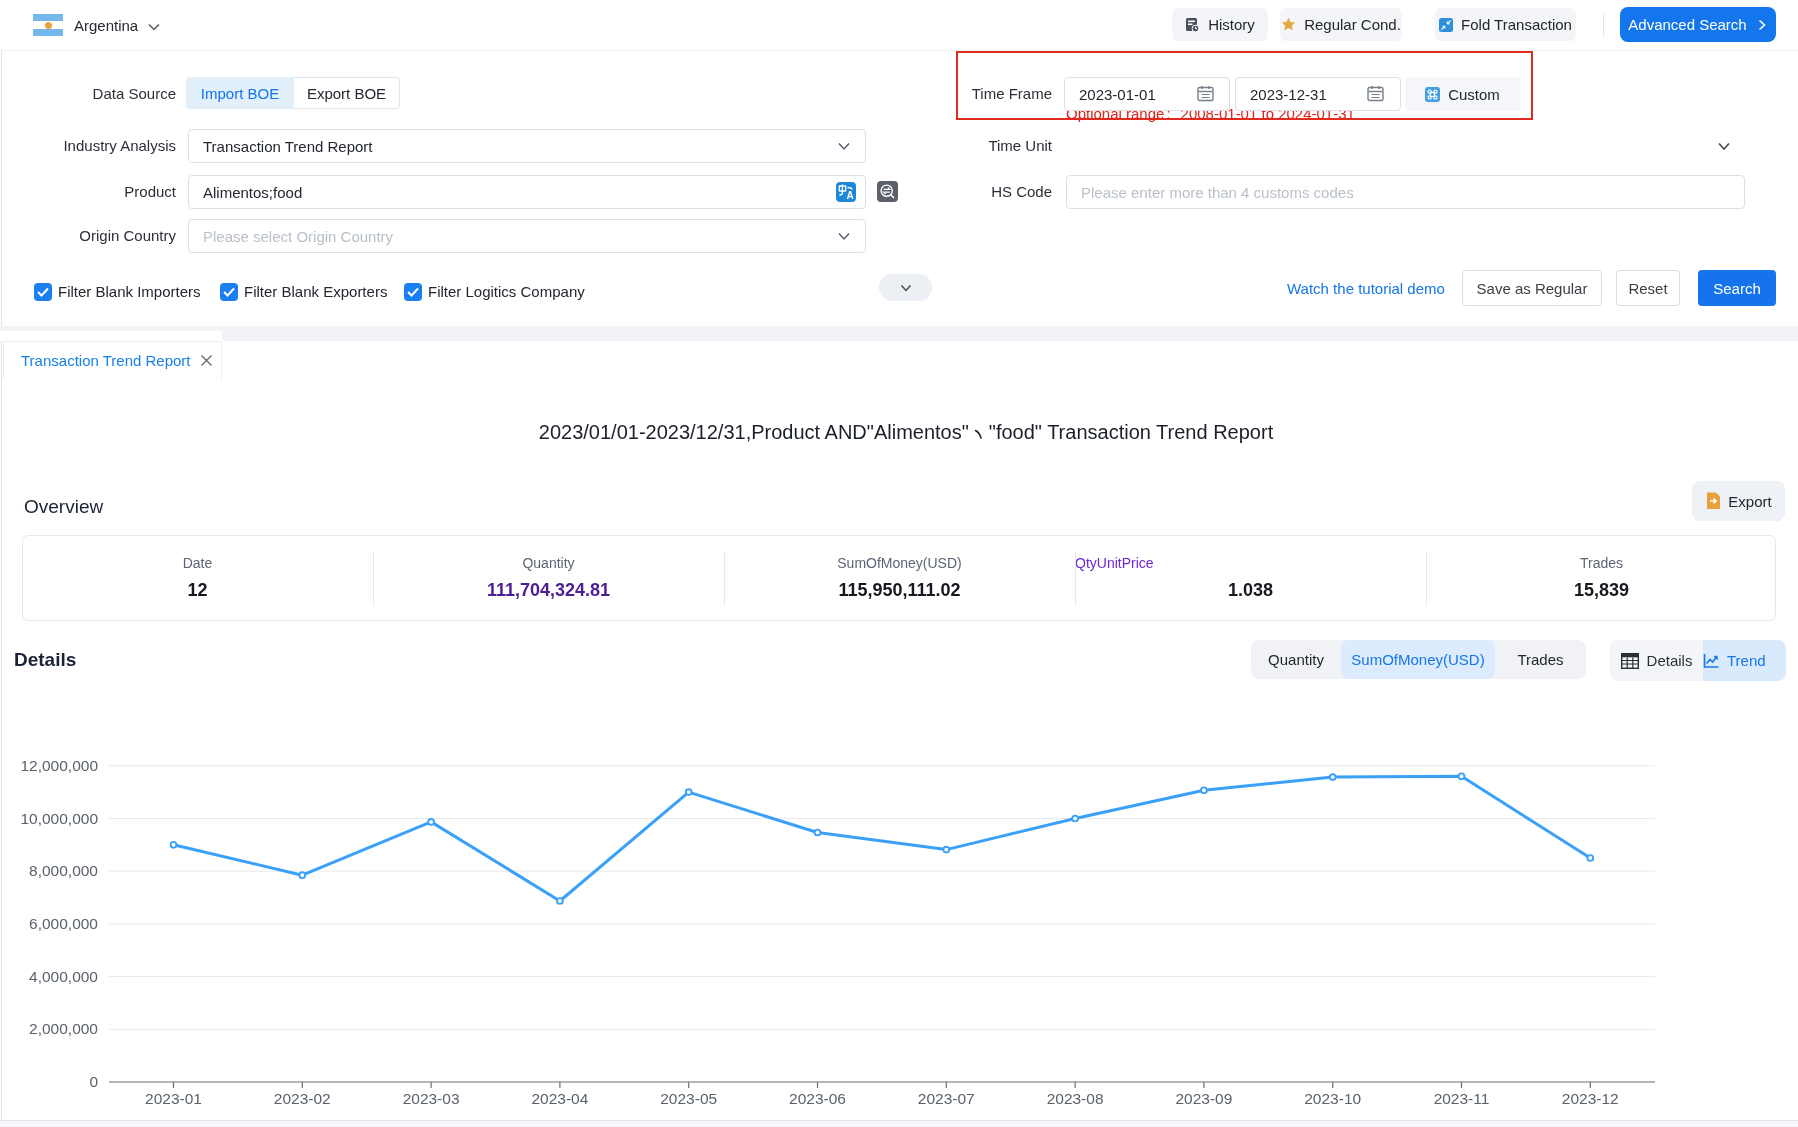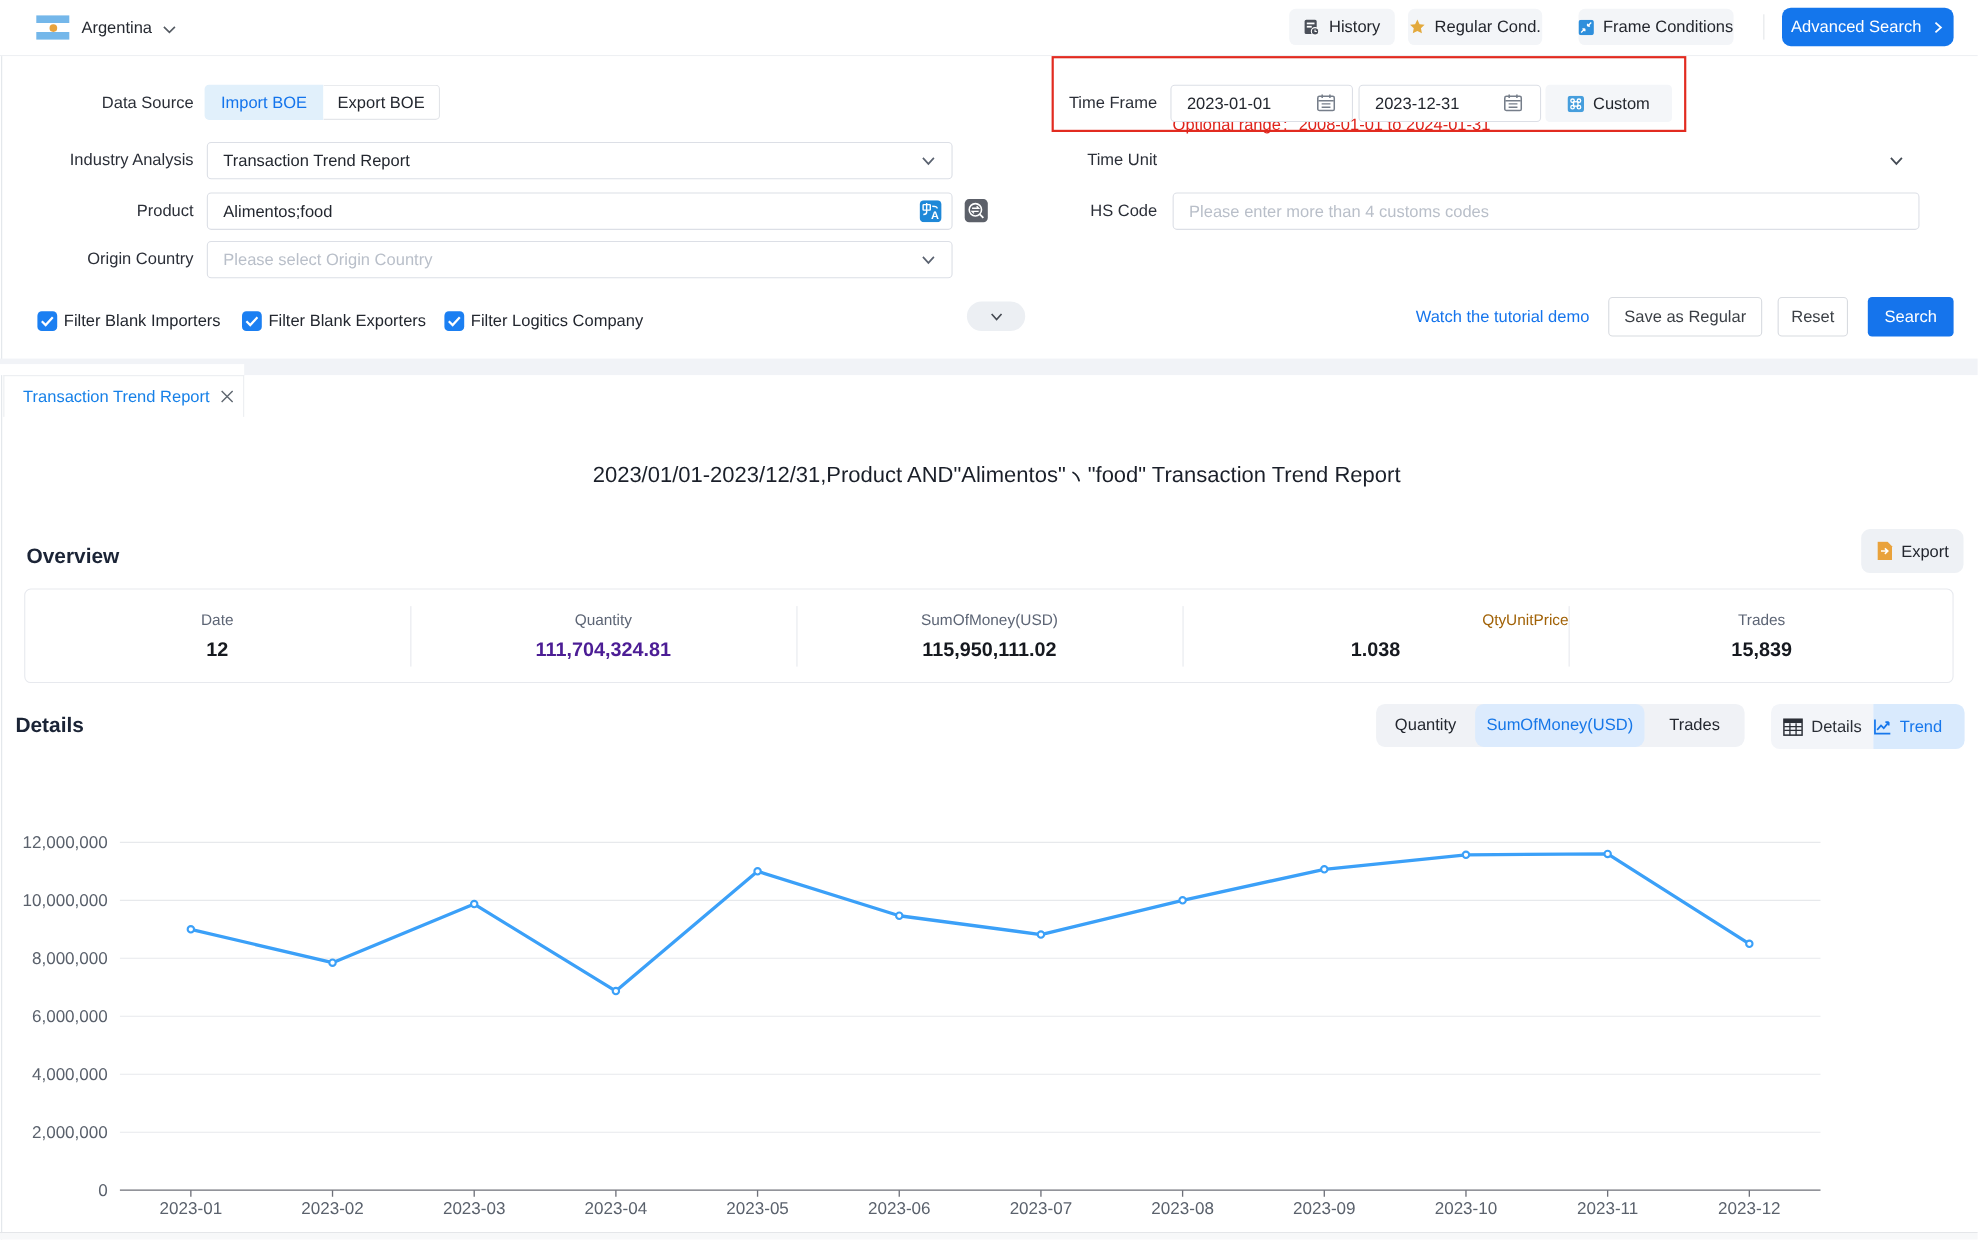--- a/index.html
+++ b/index.html
@@ -42,21 +42,21 @@
         <path d="M8.5 0.8 L10.8 5.6 L16 6.3 L12.2 9.9 L13.2 15.1 L8.5 12.6 L3.8 15.1 L4.8 9.9 L1 6.3 L6.2 5.6 Z" fill="#e3a93c"></path>
       </svg>
 <span>Regular Cond.</span>
     </div>
 <div class="gbtn" style="left:1435px;top:8px;width:141px;height:33px;">
 <svg width="14" height="14" viewBox="0 0 14 14">
         <rect x="0" y="0" width="14" height="14" rx="2.5" fill="#2e8fdc"></rect>
         <path d="M11.6 2.4 L8.2 5.8 M8.2 5.8 h2.3 M8.2 5.8 v-2.3" stroke="#fff" stroke-width="1.15" fill="none"></path>
         <path d="M2.4 11.6 L5.8 8.2 M5.8 8.2 h-2.3 M5.8 8.2 v2.3" stroke="#fff" stroke-width="1.15" fill="none"></path>
       </svg>
-<span>Frame Conditions</span>
+<span>Fold Transaction</span>
     </div>
 <div class="abs" style="left:1603px;top:13px;width:1px;height:23px;background:#e3e5e9;"></div>
 <div class="abs" style="left:1620px;top:7px;width:156px;height:35px;background:#1476ec;border-radius:8px;display:flex;align-items:center;justify-content:center;gap:9px;color:#fff;font-size:15px;">Advanced Search
 <svg width="12" height="12" viewBox="0 0 12 12">
         <path d="M3.5 1.5 L8.5 6 L3.5 10.5" fill="none" stroke="#fff" stroke-width="1.6"></path>
       </svg></div>
 
 <div class="lbl" style="left:0;top:77px;width:176px;">Data Source</div>
 <div class="lbl" style="left:0;top:129px;width:176px;">Industry Analysis</div>
 <div class="lbl" style="left:0;top:175px;width:176px;">Product</div>
@@ -160,37 +160,37 @@
 <span style="margin-left:17px;font-size:15px;color:#1680e8;">Transaction Trend Report</span>
 <svg style="margin-left:9px;" width="13" height="13" viewBox="0 0 13 13">
         <path d="M1.5 1.5 L11.5 11.5 M11.5 1.5 L1.5 11.5" stroke="#5f6770" stroke-width="1.3"></path>
       </svg>
 </div>
 
 <div class="abs" style="left:7px;top:421px;width:1798px;text-align:center;font-size:20px;color:#1a1f29;">2023/01/01-2023/12/31,Product AND"Alimentos"<span style="display:inline-block;width:20px;"><svg width="10" height="11" viewBox="0 0 10 11" style="display:block;margin:0 auto -1px;">
           <path d="M1.5 1.5 Q5.5 3.5 7 9" fill="none" stroke="#1a1f29" stroke-width="1.6" stroke-linecap="round"></path>
         </svg></span>"food" Transaction Trend Report</div>
 
-<div class="abs" style="left:24px;top:496px;font-size:19px;font-weight:bold;color:#1b2436;">Overview</div>
+<div class="abs" style="left:24px;top:496px;font-size:19px;font-weight:normal;color:#1b2436;">Overview</div>
 <div class="abs" style="left:1692px;top:481px;width:93px;height:40px;background:#eef1f5;border-radius:8px;display:flex;align-items:center;justify-content:center;gap:7px;font-size:15px;color:#22262e;">
 <svg width="16" height="18" viewBox="0 0 16 18">
         <path d="M2 0.5 h9 l4 4 v12.5 h-13 z" fill="#e9a23b"></path>
         <path d="M5 9 h6 M8.5 6.5 L11.2 9 L8.5 11.5" stroke="#fff" stroke-width="1.4" fill="none"></path>
       </svg>
 Export</div>
 
 <div class="abs" style="left:22px;top:535px;width:1754px;height:86px;background:#fff;border:1px solid #e7e9ee;border-radius:6px;box-sizing:border-box;"></div>
 
 <div class="abs" style="left:22px;top:555px;width:351px;text-align:center;font-size:14px;color:#5d6575;">Date</div>
 <div class="abs" style="left:22px;top:580px;width:351px;text-align:center;font-size:18px;font-weight:600;color:#16191f;">12</div>
 <div class="abs" style="left:373px;top:555px;width:351px;text-align:center;font-size:14px;color:#5d6575;">Quantity</div>
 <div class="abs" style="left:373px;top:580px;width:351px;text-align:center;font-size:18px;font-weight:600;color:#4c1d95;">111,704,324.81</div>
 <div class="abs" style="left:724px;top:555px;width:351px;text-align:center;font-size:14px;color:#5d6575;">SumOfMoney(USD)</div>
 <div class="abs" style="left:724px;top:580px;width:351px;text-align:center;font-size:18px;font-weight:600;color:#16191f;">115,950,111.02</div>
-<div class="abs" style="left:1075px;top:555px;width:351px;text-align:right;font-size:14px;color:#a16207;">QtyUnitPrice</div>
+<div class="abs" style="left:1075px;top:555px;width:351px;text-align:left;font-size:14px;color:#6d28d9;">QtyUnitPrice</div>
 <div class="abs" style="left:1075px;top:580px;width:351px;text-align:center;font-size:18px;font-weight:600;color:#16191f;">1.038</div>
 <div class="abs" style="left:1426px;top:555px;width:351px;text-align:center;font-size:14px;color:#5d6575;">Trades</div>
 <div class="abs" style="left:1426px;top:580px;width:351px;text-align:center;font-size:18px;font-weight:600;color:#16191f;">15,839</div>
 <div class="abs" style="left:373px;top:551px;width:1px;height:55px;background:#e7e9ee;"></div>
 <div class="abs" style="left:724px;top:551px;width:1px;height:55px;background:#e7e9ee;"></div>
 <div class="abs" style="left:1075px;top:551px;width:1px;height:55px;background:#e7e9ee;"></div>
 <div class="abs" style="left:1426px;top:551px;width:1px;height:55px;background:#e7e9ee;"></div>
 
 <div class="abs" style="left:14px;top:649px;font-size:19px;font-weight:bold;color:#1b2436;">Details</div>
 <div class="abs" style="left:1251px;top:640px;width:335px;height:39px;background:#f0f2f6;border-radius:8px;"></div>

